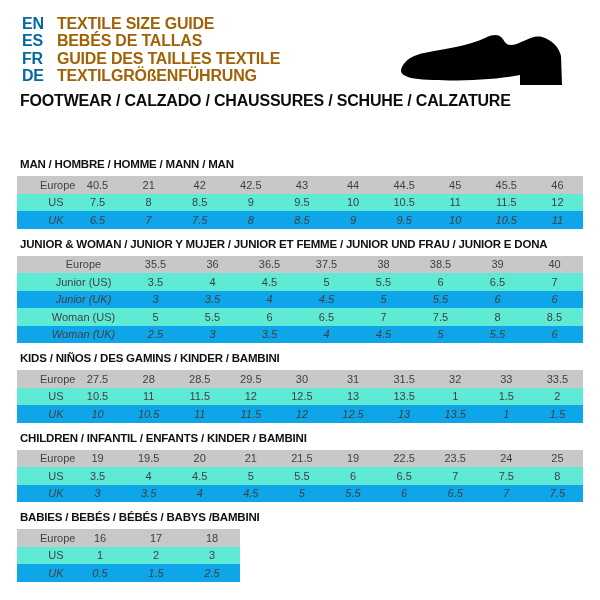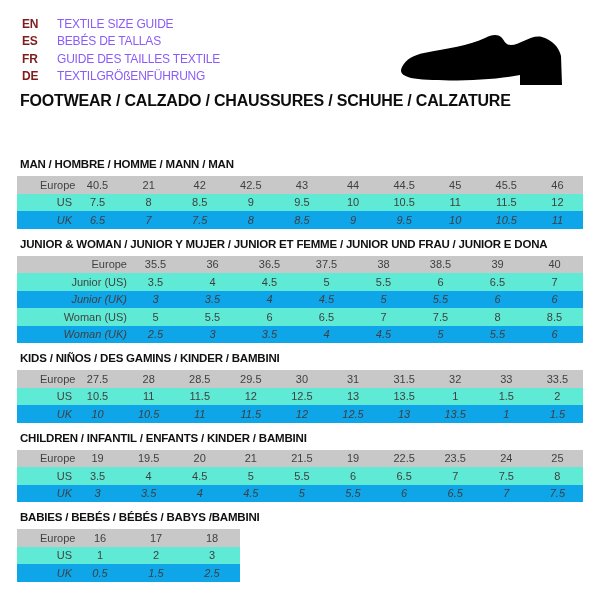--- a/index.html
+++ b/index.html
@@ -10,23 +10,23 @@
     color: #111;
     overflow: hidden;
     position: relative;
   }
   .page { padding: 15px 17px 0 17px; width: 600px; }
 
   
   .lang-list { margin-top: 0; }
   .lang-row { display: flex; padding-left: 5px; height: 17.5px; align-items: center; }
   .lang-code {
-    width: 35px; font-weight: bold; font-size: 12px; letter-spacing: -0.2px; color: #7f1d1d;
+    width: 35px; font-weight: bold; font-size: 16px; letter-spacing: -0.2px; color: #0369a1;
   }
-  .lang-label { font-weight: normal; font-size: 12px; letter-spacing: -0.2px; color: #8b5cf6; }
+  .lang-label { font-weight: bold; font-size: 16px; letter-spacing: -0.2px; color: #a16207; }
 
   .category-title {
     margin-top: 7px; padding-left: 3px;
     font-weight: bold; font-size: 16px; letter-spacing: -0.2px; color: #0d0d0d;
   }
 
   
   .shoe-wrap { position: absolute; left: 400px; top: 28px; width: 170px; height: 62px; }
   .shoe-wrap svg { display: block; width: 100%; height: 100%; }
 
@@ -37,21 +37,21 @@
     font-size: 11.5px; font-weight: bold; letter-spacing: -0.2px; color: #111;
     margin-bottom: 6px; padding-left: 3px;
   }
   .size-table { width: 566px; font-size: 11px; color: #3f3f3f; }
   .size-table.table-babies { width: 223px; }
   .table-row { display: flex; height: 17.5px; align-items: center; }
   .row-header { background: #c8c8c8; }
   .row-even { background: #0ea5e9; font-style: italic; }
   .row-odd { background: #5eead4; }
   .cell { white-space: nowrap; }
-  .label-cell { width: 55px; padding-left: 23px; text-align: right; color: #424242; }
+  .label-cell { width: 55px; padding-left: 23px; text-align: center; color: #424242; }
   .table-junior-woman .label-cell { width: 110px; }
   .value-cell { flex: 1 1 0; text-align: center; }
 </style>
 </head>
 <body>
 
 <div class="page">
 
   <div class="lang-list">
     <div class="lang-row">

